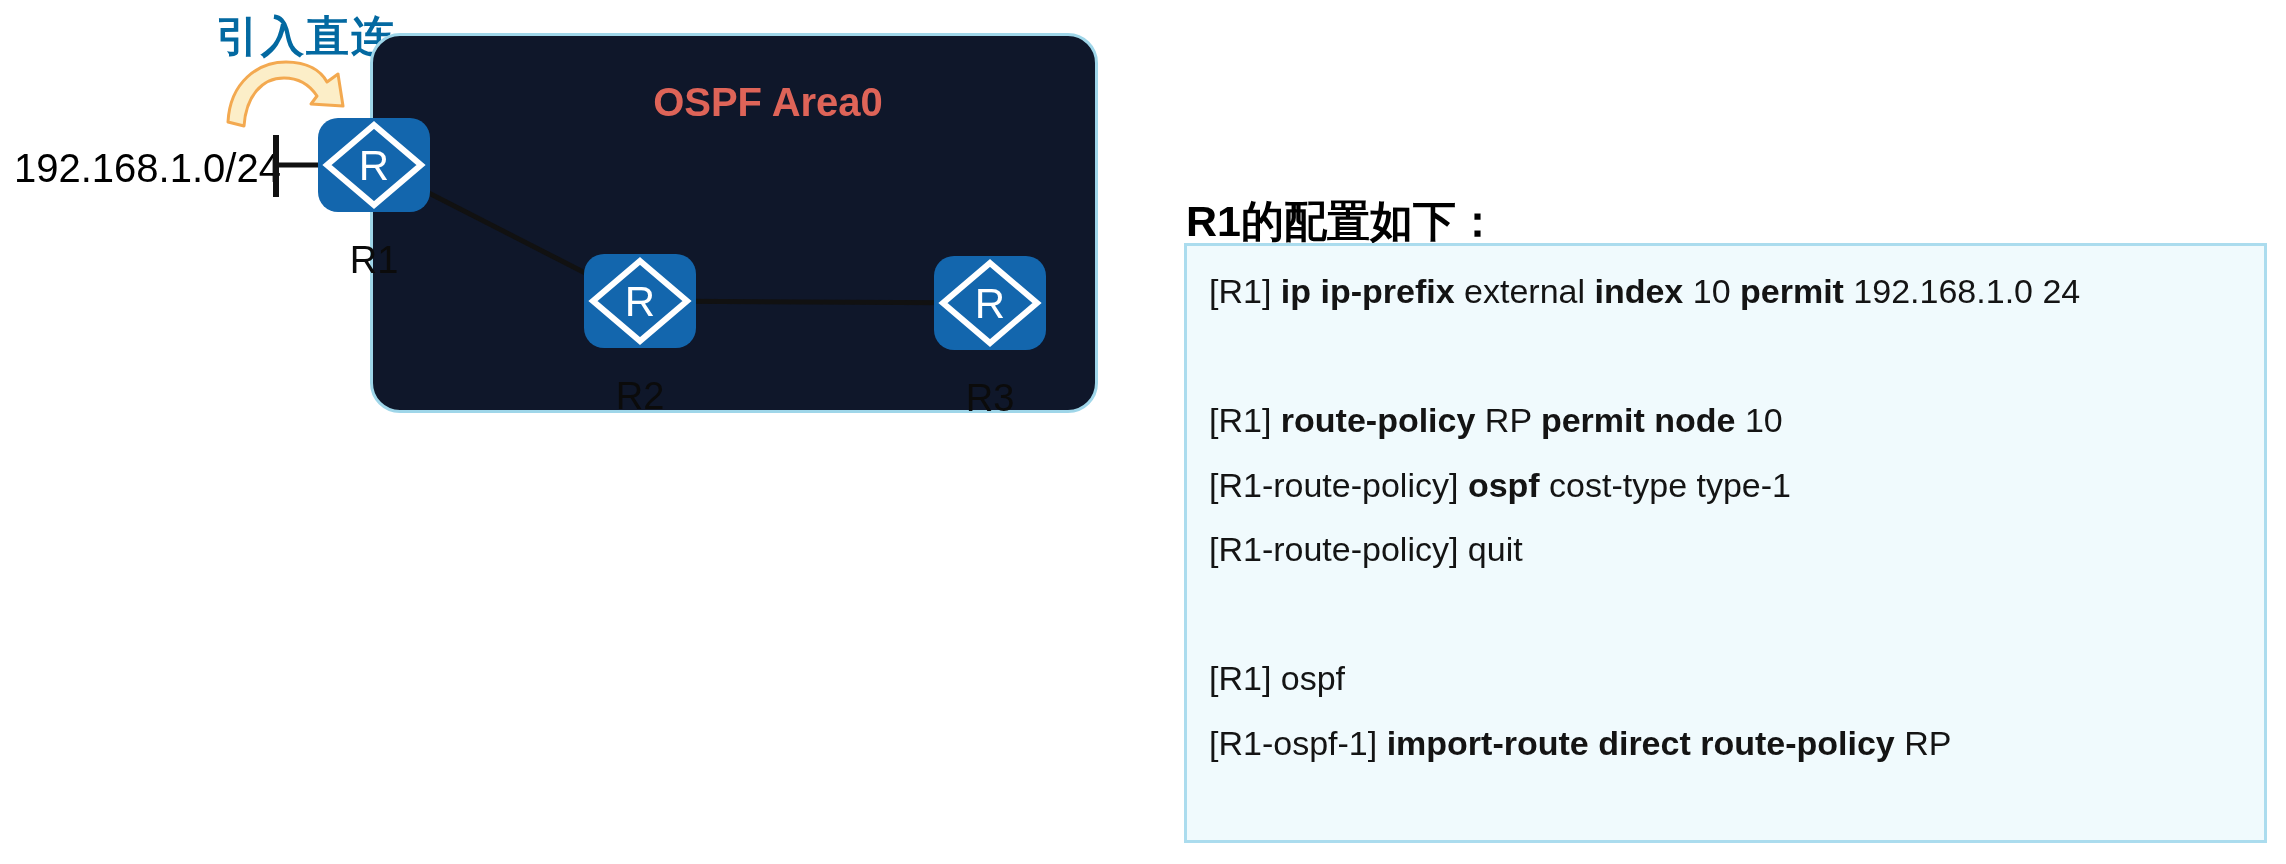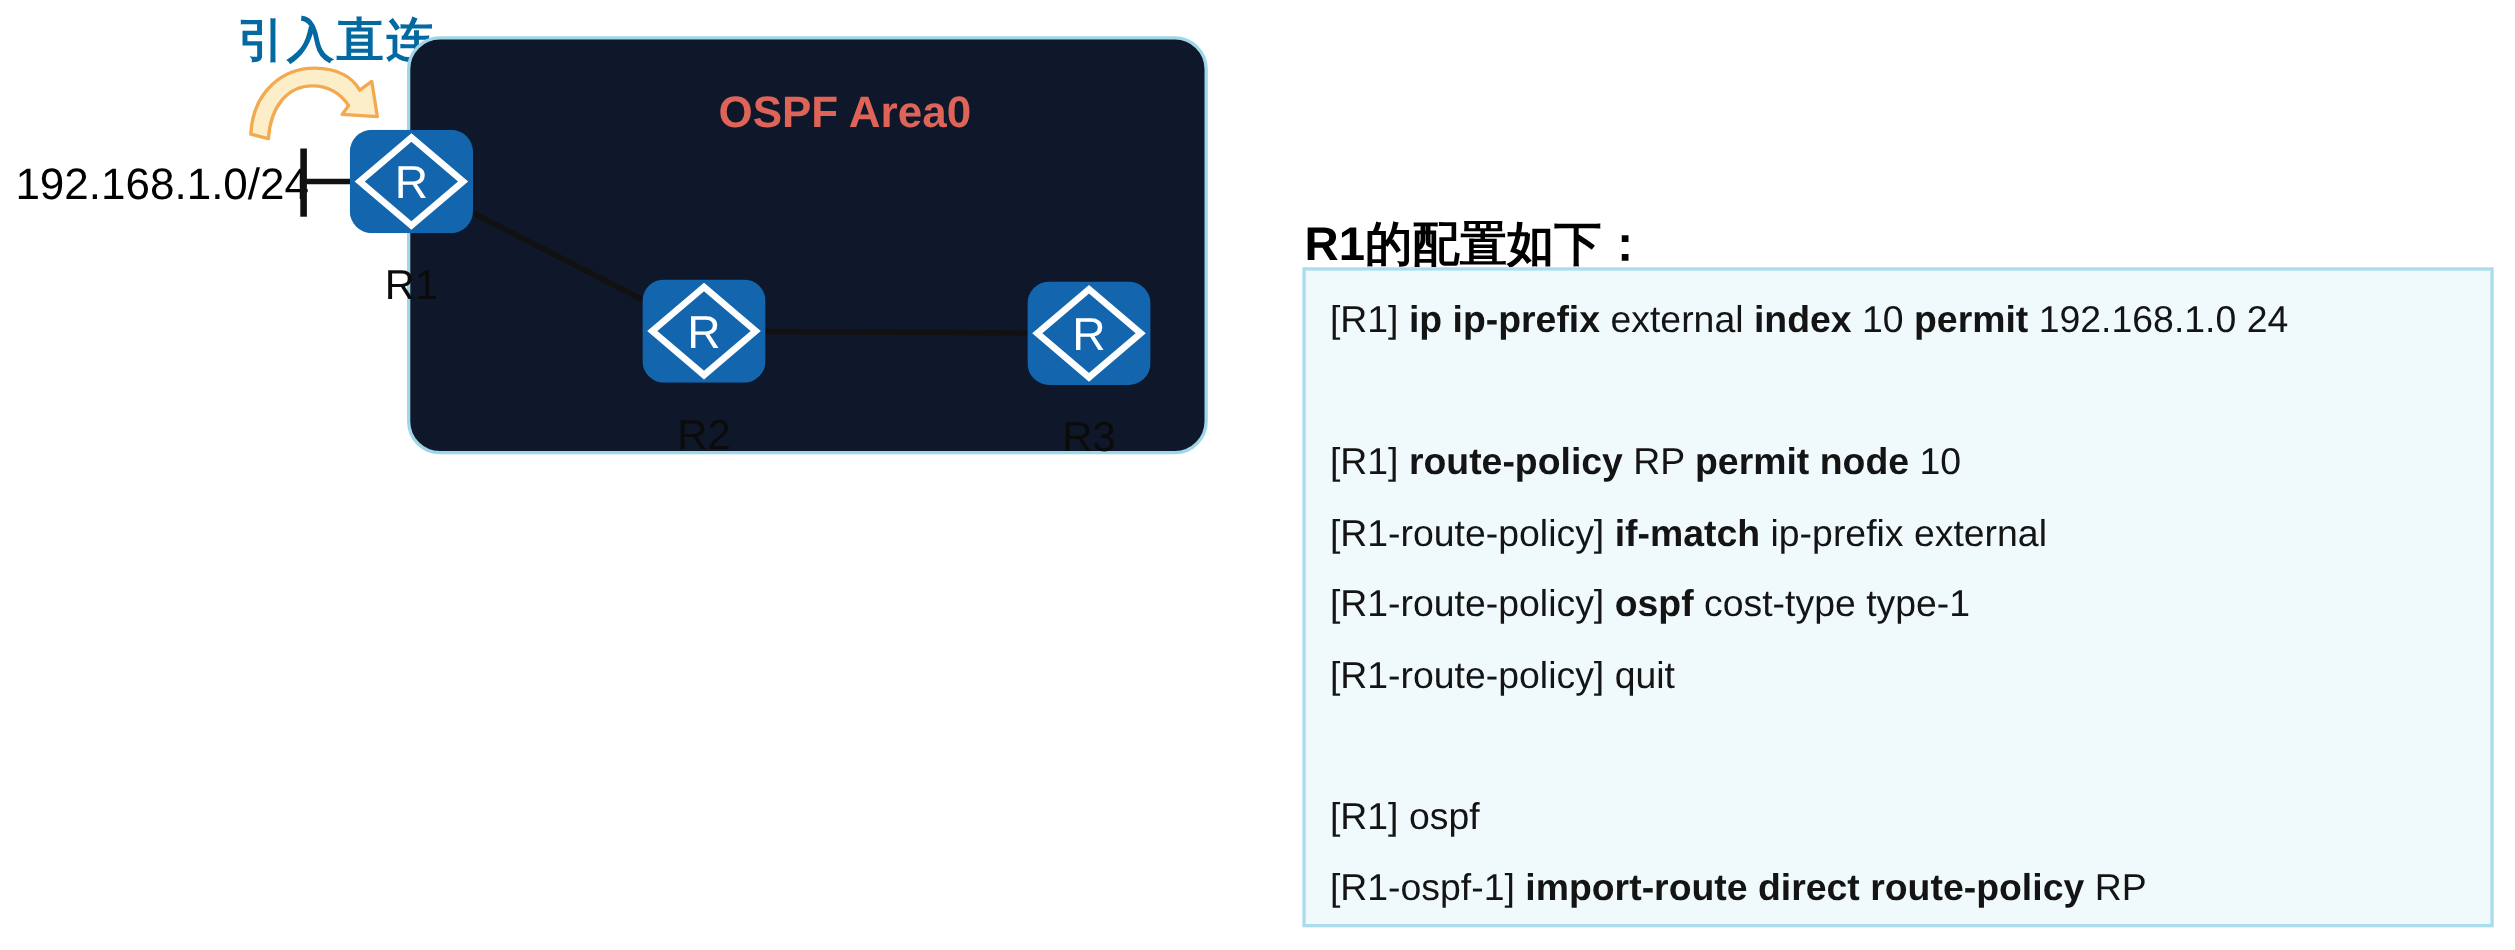--- a/index.html
+++ b/index.html
@@ -95,21 +95,20 @@
       <text x="56" y="62" text-anchor="middle" font-size="42" fill="#ffffff" font-family="Liberation Sans, sans-serif">R</text>
     </svg>
     <div class="nlabel">R3</div>
   </div>
 
   <div class="heading">R1的配置如下：</div>
   <div class="cfg-box">
       <div class="cfg-line"><span>[R1] </span><b>ip ip-prefix</b><span> external </span><b>index</b><span> 10 </span><b>permit</b><span> 192.168.1.0 24</span></div>
       <div class="cfg-line"></div>
       <div class="cfg-line"><span>[R1] </span><b>route-policy</b><span> RP </span><b>permit node</b><span> 10</span></div>
-      <div class="cfg-line"><span>[R1-route-policy] </span><b>if-match</b><span> ip-prefix external</span></div>
       <div class="cfg-line"><span>[R1-route-policy] </span><b>ospf</b><span> cost-type type-1</span></div>
       <div class="cfg-line"><span>[R1-route-policy] quit</span></div>
       <div class="cfg-line"></div>
       <div class="cfg-line"><span>[R1] ospf</span></div>
       <div class="cfg-line"><span>[R1-ospf-1] </span><b>import-route direct route-policy</b><span> RP</span></div>
     </div>
 
 </div>
 
 </body></html>

